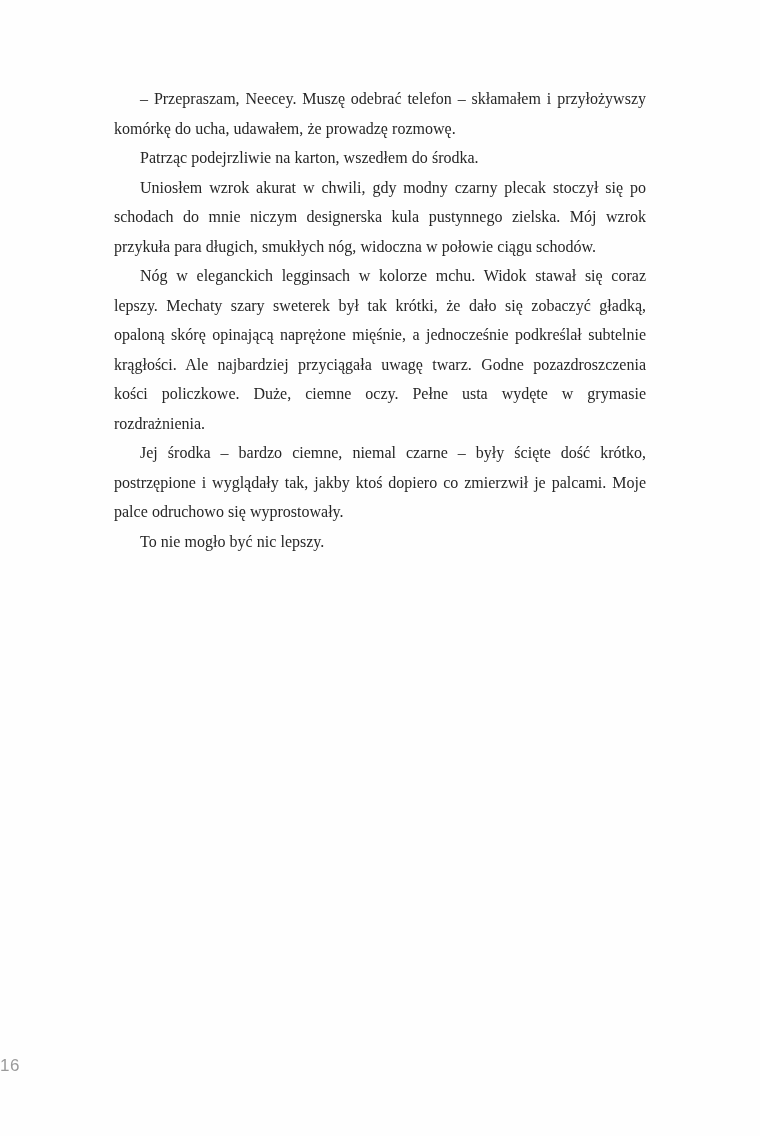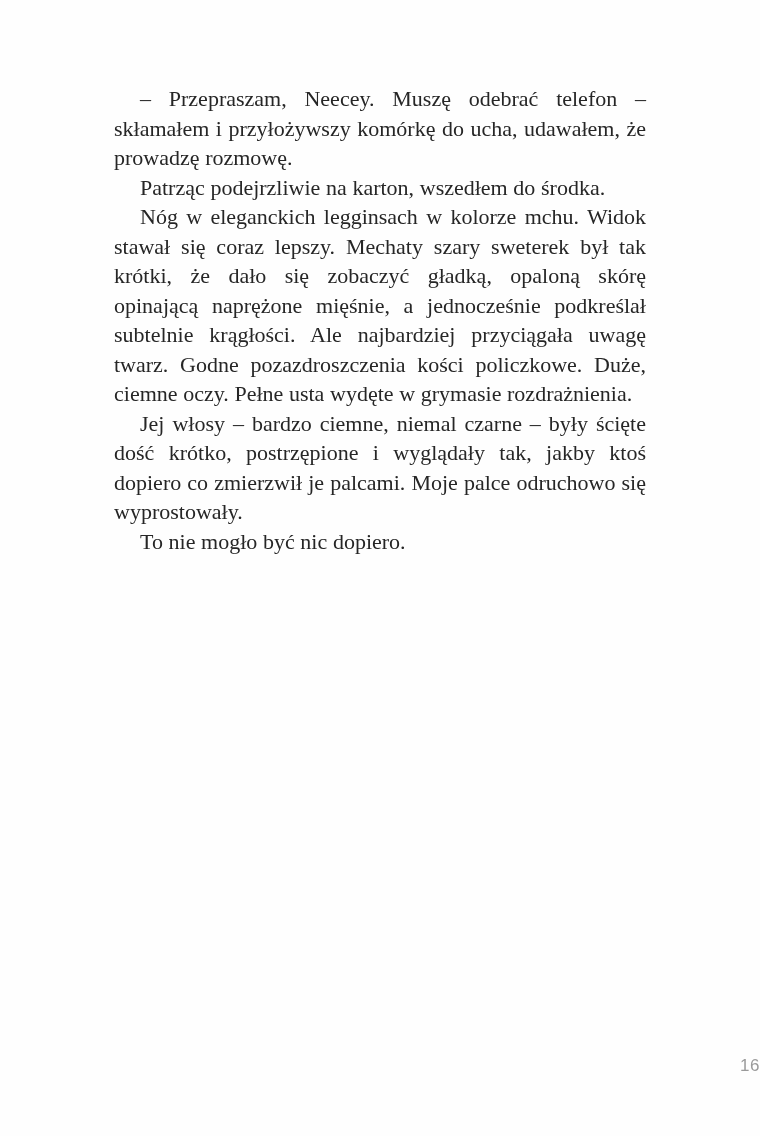--- a/index.html
+++ b/index.html
@@ -24,21 +24,21 @@
 
   #text-column {
     position: absolute;
     left: 114px;
     top: 84px;
     width: 532px;
   }
 
   .para {
     margin: 0;
-    font-size: 22px;
+    font-size: 16px;
     line-height: 29.5px;
     color: #262626;
     text-align: justify;
     text-justify: inter-word;
     text-indent: 26px;
     -webkit-font-smoothing: antialiased;
     hyphens: manual;
     letter-spacing: 0.0px;
     word-spacing: 0.15px;
   }
@@ -46,35 +46,36 @@
   
   .para:last-of-type {
     text-align: left;
   }
 
   #page-number {
     position: absolute;
     left: 0;
     top: 1056px;
     width: 760px;
-    text-align: right;
+    text-align: left;
     font-family: "Liberation Sans", "DejaVu Sans", sans-serif;
     font-size: 17px;
     color: #9a9a9a;
     letter-spacing: 0.5px;
   }
 </style>
 </head>
 <body>
 
 <div id="page">
 
   <div id="text-column">
     <p class="para">– Przepraszam, Neecey. Muszę odebrać telefon – skłamałem i przyłożywszy komórkę do ucha, udawałem, że prowadzę rozmowę.</p>
     <p class="para">Patrząc podejrzliwie na karton, wszedłem do środka.</p>
+    <p class="para">Uniosłem wzrok akurat w chwili, gdy modny czarny plecak stoczył się po schodach do mnie niczym designerska kula pustynnego zielska. Mój wzrok przykuła para długich, smukłych nóg, widoczna w połowie ciągu schodów.</p>
     <p class="para">Nóg w eleganckich legginsach w kolorze mchu. Widok stawał się coraz lepszy. Mechaty szary sweterek był tak krótki, że dało się zobaczyć gładką, opaloną skórę opinającą naprężone mięśnie, a jednocześnie podkreślał subtelnie krągłości. Ale najbardziej przyciągała uwagę twarz. Godne pozazdroszczenia kości policzkowe. Duże, ciemne oczy. Pełne usta wydęte w grymasie rozdrażnienia.</p>
-    <p class="para">Jej włosy – bardzo ciemne, niemal czarne – były ścięte dość krótko, postrzępione i wyglądały tak, jakby ktoś dopiero co zmierzwił je palcami. Moje palce odruchowo się wyprostowały.</p>
-    <p class="para">To nie mogło być nic dopiero.</p>
+    <p class="para">Jej środka – bardzo ciemne, niemal czarne – były ścięte dość krótko, postrzępione i wyglądały tak, jakby ktoś dopiero co zmierzwił je palcami. Moje palce odruchowo się wyprostowały.</p>
+    <p class="para">To nie mogło być nic lepszy.</p>
   </div>
 
   <div id="page-number">16</div>
 
 </div>
 
 </body></html>

